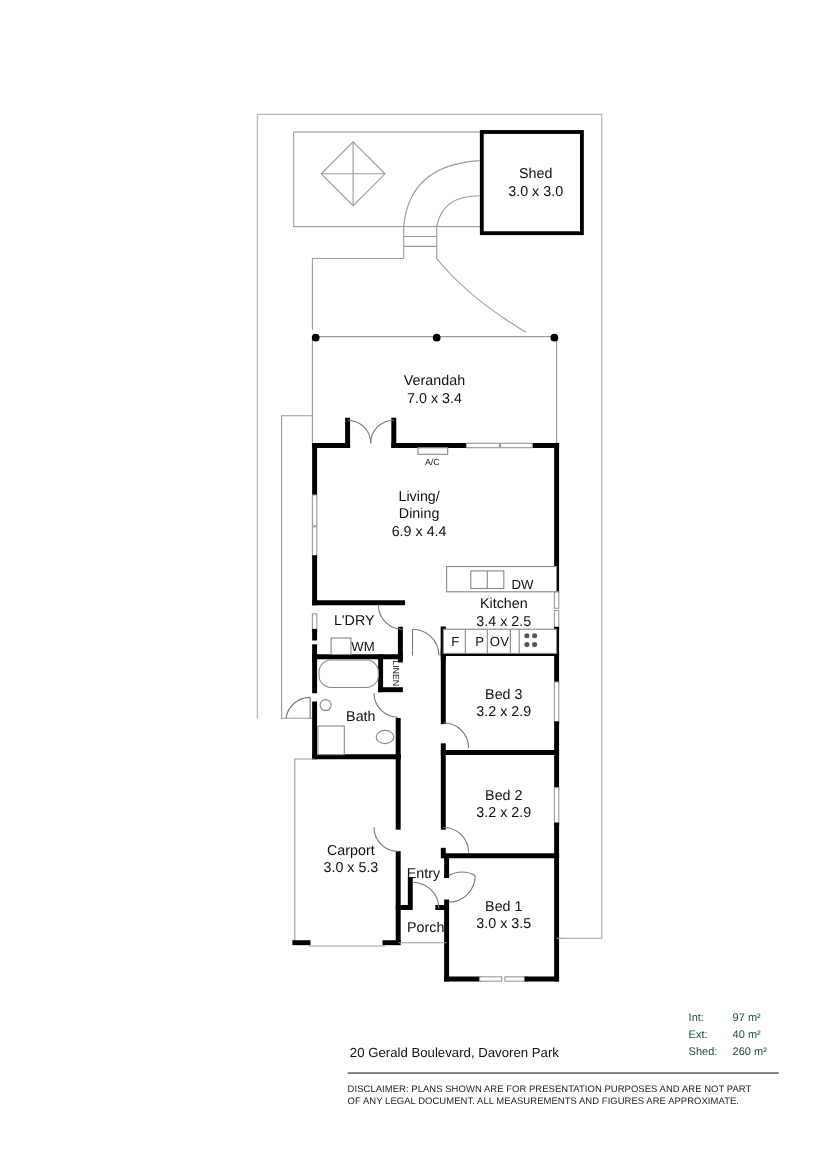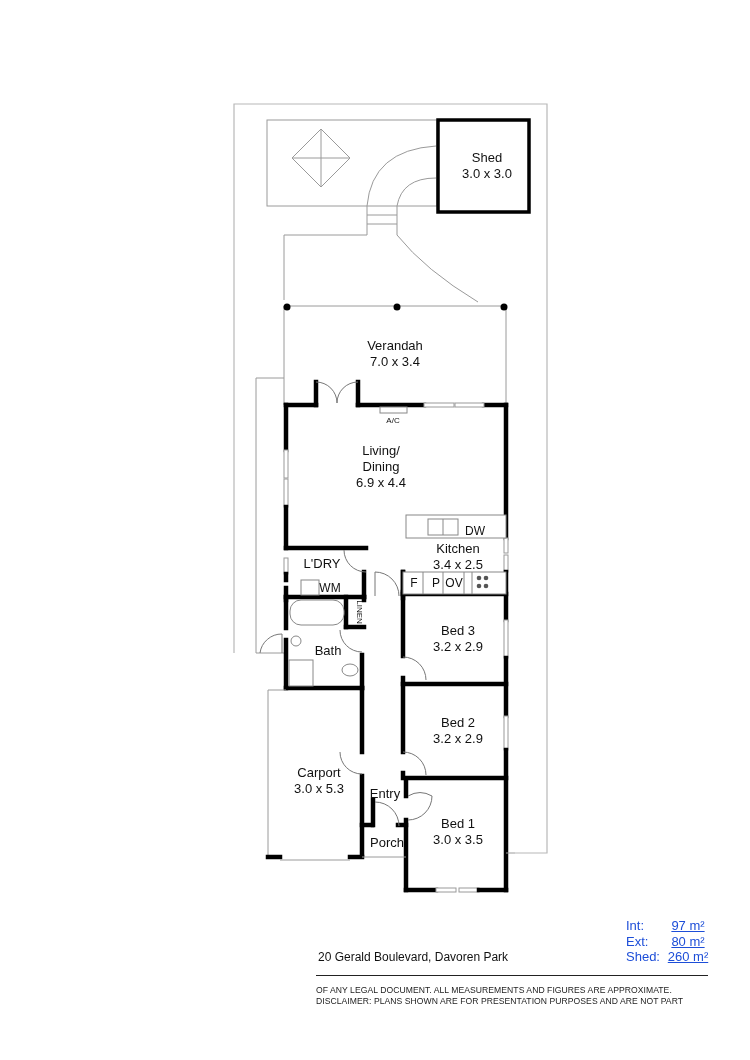--- a/index.html
+++ b/index.html
@@ -9,24 +9,24 @@
   .thin { fill:none; stroke:#9a9a9a; stroke-width:1; }
   .wall { fill:none; stroke:#000; stroke-width:4.5; stroke-linecap:square; }
   .shedwall { fill:none; stroke:#000; stroke-width:3.5; }
   .win { fill:#fff; stroke:#9a9a9a; stroke-width:1; }
   .door { fill:none; stroke:#777; stroke-width:1; }
   .fix { fill:#fff; stroke:#888; stroke-width:1; }
   .lbl { font-family:"Liberation Sans", sans-serif; font-size:13px; fill:#111; text-anchor:middle; }
   .sm { font-family:"Liberation Sans", sans-serif; font-size:12px; fill:#111; text-anchor:middle; }
   .xs { font-family:"Liberation Sans", sans-serif; font-size:8px; fill:#111; text-anchor:middle; }
   .addr { position:absolute; left:318px; top:950px; font-size:12px; color:#111; }
-  .areas { position:absolute; left:626px; top:918px; font-size:13px; color:#1d4ed8; line-height:15.5px; }
+  .areas { position:absolute; left:626px; top:918px; font-size:10px; color:#14532d; line-height:15.5px; }
   .areas .row { display:flex; }
   .areas .k { width:40px; }
-  .areas .v { width:44px; text-align:center;text-decoration:underline; }
+  .areas .v { width:44px; text-align:left; }
   .rule { position:absolute; left:316px; top:975px; width:392px; height:1px; background:#222; }
   .disc { position:absolute; left:316px; top:985px; width:400px; font-size:8.6px; color:#222; line-height:11px; letter-spacing:0.05px; }
 </style>
 </head>
 <body>
 
 <svg id="plan" viewBox="0 0 750 1060" xmlns="http://www.w3.org/2000/svg">
 
   <polyline class="lot" points="234,653 234,104 547,104 547,853 515,853"></polyline>
 
@@ -239,24 +239,24 @@
 </svg>
 
 <div class="addr">20 Gerald Boulevard, Davoren Park</div>
 <div class="areas">
   <div class="row">
     <span class="k">Int:</span>
     <span class="v">97 m²</span>
   </div>
   <div class="row">
     <span class="k">Ext:</span>
-    <span class="v">80 m²</span>
+    <span class="v">40 m²</span>
   </div>
   <div class="row">
     <span class="k">Shed:</span>
     <span class="v">260 m²</span>
   </div>
 </div>
 <div class="rule"></div>
 <div class="disc">
+  <div>DISCLAIMER:  PLANS SHOWN ARE FOR PRESENTATION PURPOSES AND ARE NOT PART</div>
   <div>OF ANY LEGAL DOCUMENT. ALL MEASUREMENTS AND FIGURES ARE APPROXIMATE.</div>
-  <div>DISCLAIMER:  PLANS SHOWN ARE FOR PRESENTATION PURPOSES AND ARE NOT PART</div>
 </div>
 
 </body></html>

